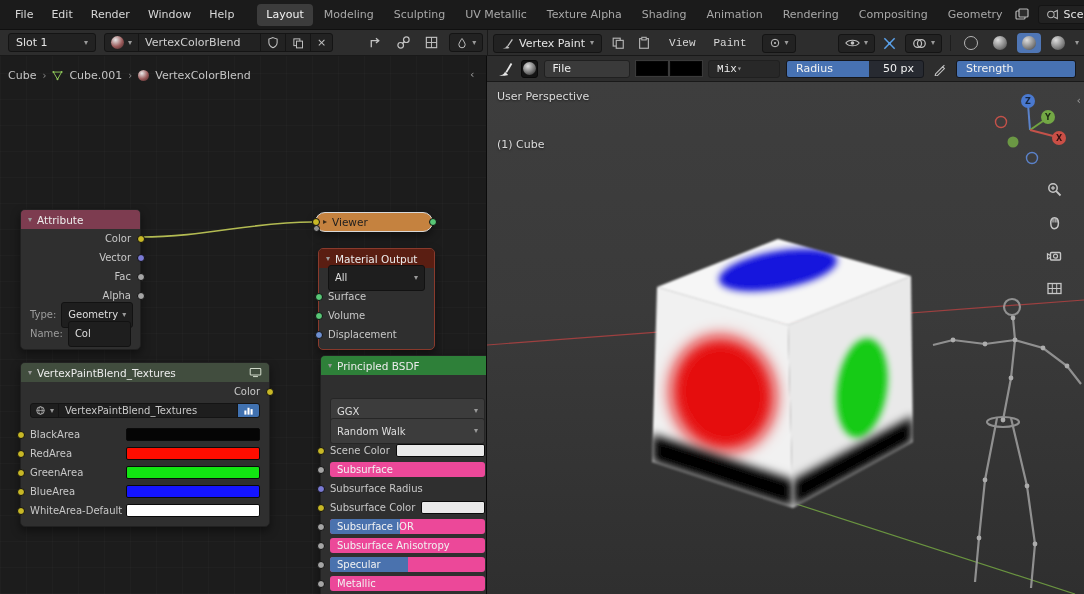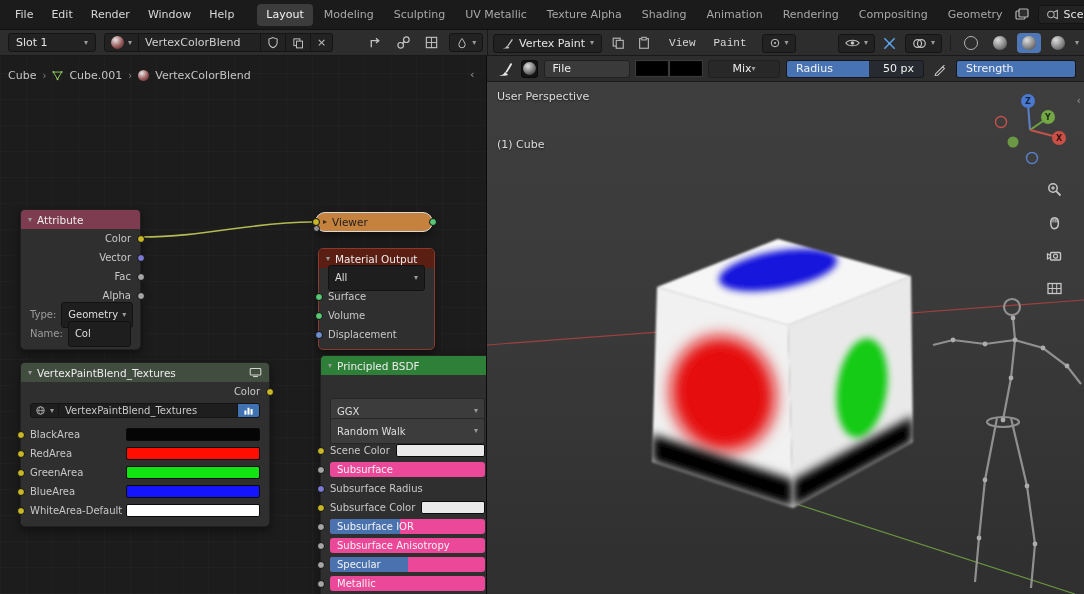--- a/index.html
+++ b/index.html
@@ -293,21 +293,21 @@
     <div id="brush-thumb">
         <span class="orb"></span>
       </div>
     <div class="tfield" style="width:112px;">
       <span>File</span>
     </div>
     <div style="display:flex;gap:2px;">
       <span class="tswatch" style="background: rgb(0, 0, 0);"></span>
       <span class="tswatch" style="background: rgb(0, 0, 0);"></span>
     </div>
-    <div class="tfield" style="width:92px;justify-content:center;background:#282828;">
+    <div class="tfield" style="width:92px;justify-content:flex-start;background:#282828;font-family:Liberation Mono, monospace;">
       <span>Mix</span>
       <span class="carot">▾</span>
     </div>
     <div class="tslider" style="width:138px;">
       <div class="fill" style="width: 60%;"></div>
       <span>Radius</span>
       <span>50 px</span>
     </div>
     <span class="icon-btn">
       <svg class="ic" width="14" height="14" viewBox="0 0 16 16">

